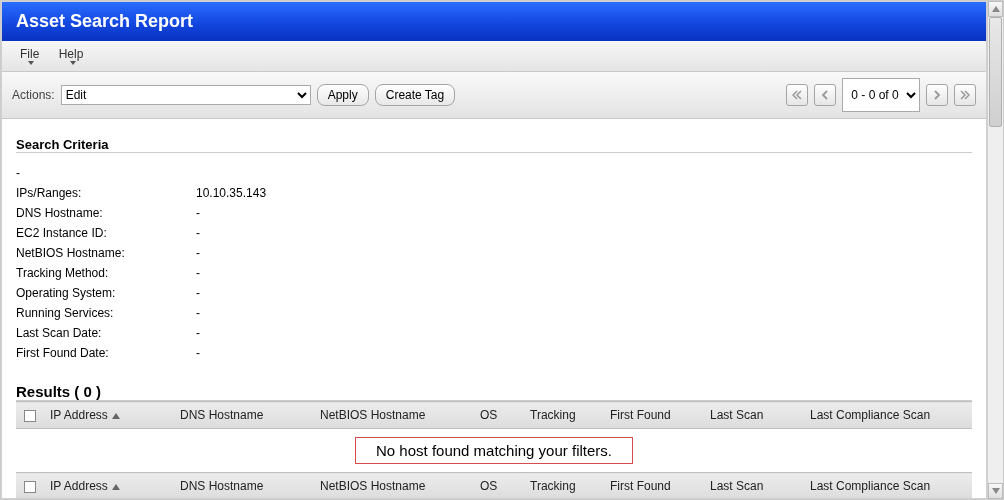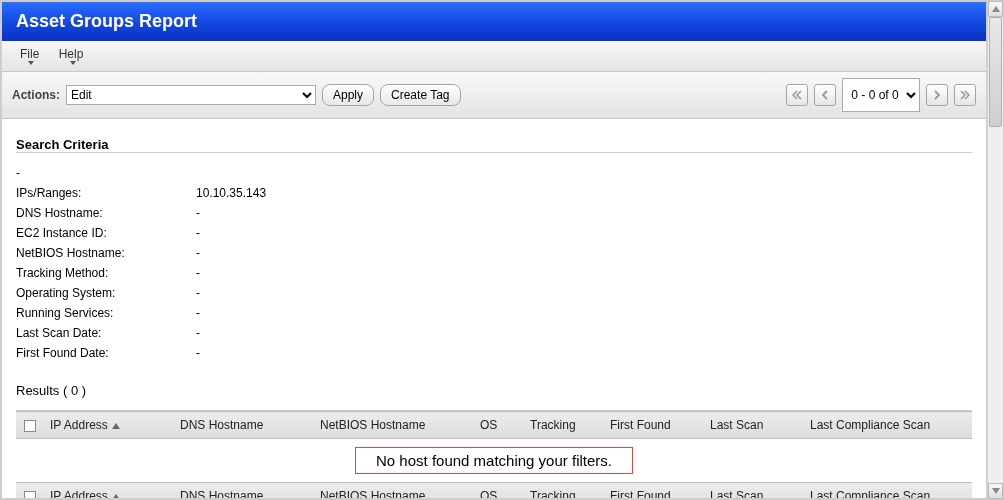--- a/index.html
+++ b/index.html
@@ -23,21 +23,21 @@
     border-left: 3px solid transparent; border-right: 3px solid transparent; border-top: 4px solid #555;
   }
   
   .toolbar {
     background: linear-gradient(to bottom, #f9f9f9, #e3e3e3);
     border-bottom: 1px solid #c8c8c8;
     padding: 6px 10px;
     display: flex; align-items: center; gap: 6px;
     font-size: 12px;
   }
-  .toolbar .label { color: #444; font-weight: bold; }
+  .toolbar .label { color: #444; }
   .toolbar select.actions {
     width: 250px; height: 20px; font-size: 12px; background: #fff; border: 1px solid #aaa;
   }
   .toolbar button {
     height: 22px; padding: 0 10px; background: linear-gradient(#fefefe,#e8e8e8); border: 1px solid #a5a5a5; border-radius: 8px; cursor: pointer; font-size: 12px;
   }
   .toolbar .spacer { flex: 1; }
   .toolbar .navbtn {
     width: 22px; height: 22px; border: 1px solid #a5a5a5; border-radius: 3px;
     background: linear-gradient(#fefefe,#e6e6e6);
@@ -49,21 +49,21 @@
   }
   
   .content { padding: 18px 14px 10px 14px; }
   .sect-title {
     font-weight: bold; font-size: 13px; padding-bottom: 0; border-bottom: 1px solid #ccc; margin-bottom: 10px;
   }
   .criteria { width: 100%; }
   .criteria .row { display: flex; padding: 3px 0; font-size: 12px; }
   .criteria .k { width: 180px; color: #000; }
   .criteria .v { color: #000; }
-  .results-title { font-weight: normal; font-size: 13px; padding-top: 20px; padding-bottom: 12px; border-bottom: 1px solid #ccc; }
+  .results-title { font-weight: bold; font-size: 15px; padding-top: 20px; padding-bottom: 0; border-bottom: 1px solid #ccc; }
   
   table.grid { width: 100%; border-collapse: collapse; table-layout: fixed; }
   table.grid thead th, table.grid tfoot th {
     background: linear-gradient(#ececec,#dcdcdc);
     text-align: left; font-weight: normal; font-size: 12px;
     padding: 6px 8px; border-top: 1px solid #c0c0c0; border-bottom: 1px solid #c0c0c0;
     color:#222;
   }
   table.grid thead th:first-child, table.grid tfoot th:first-child { width: 26px; }
   .chk { width:12px; height:12px; border:1px solid #888; background:#fff; display:inline-block; vertical-align:middle;}
@@ -79,21 +79,21 @@
   .scrollbar .btn svg { display:block; }
   .scrollbar .track { position: absolute; top: 16px; bottom: 16px; left: 0; right: 0; background: #efefef; }
   .scrollbar .thumb { position: absolute; top: 0; left: 1px; right: 1px; height: 110px; background: linear-gradient(#e8e8e8,#cfcfcf); border: 1px solid #b0b0b0; border-radius: 2px;}
 </style>
 </head>
 <body>
 
 <div class="outer">
   <div class="inner">
 
-    <div class="pg-header">Asset Groups Report</div>
+    <div class="pg-header">Asset Search Report</div>
 
     <div class="menubar">
       <span class="item">
           <span>File</span>
           <span class="caret"></span>
         </span>
       <span class="item">
           <span>Help</span>
           <span class="caret"></span>
         </span>

